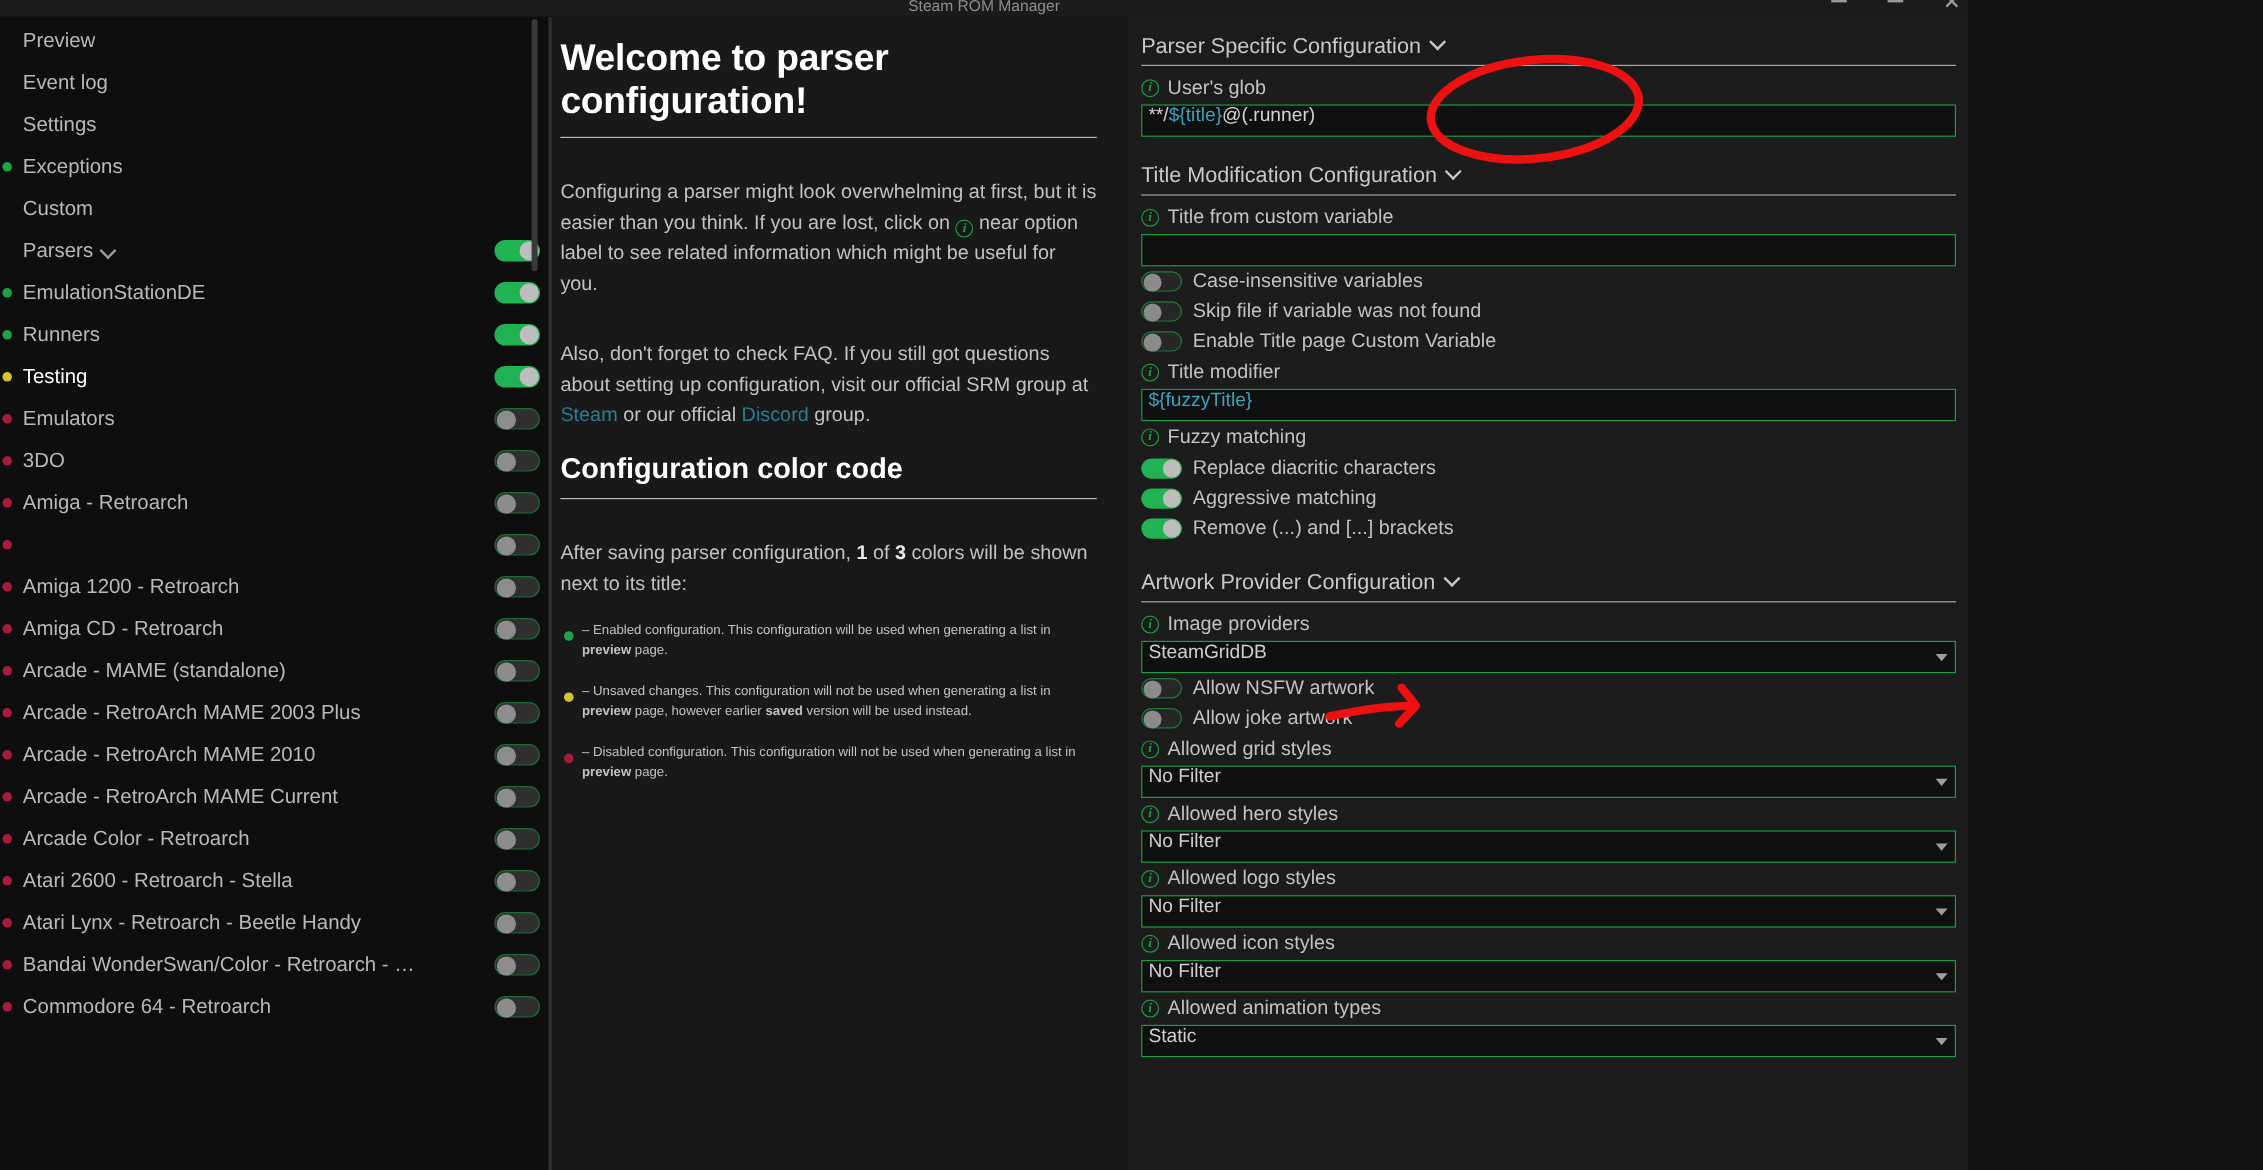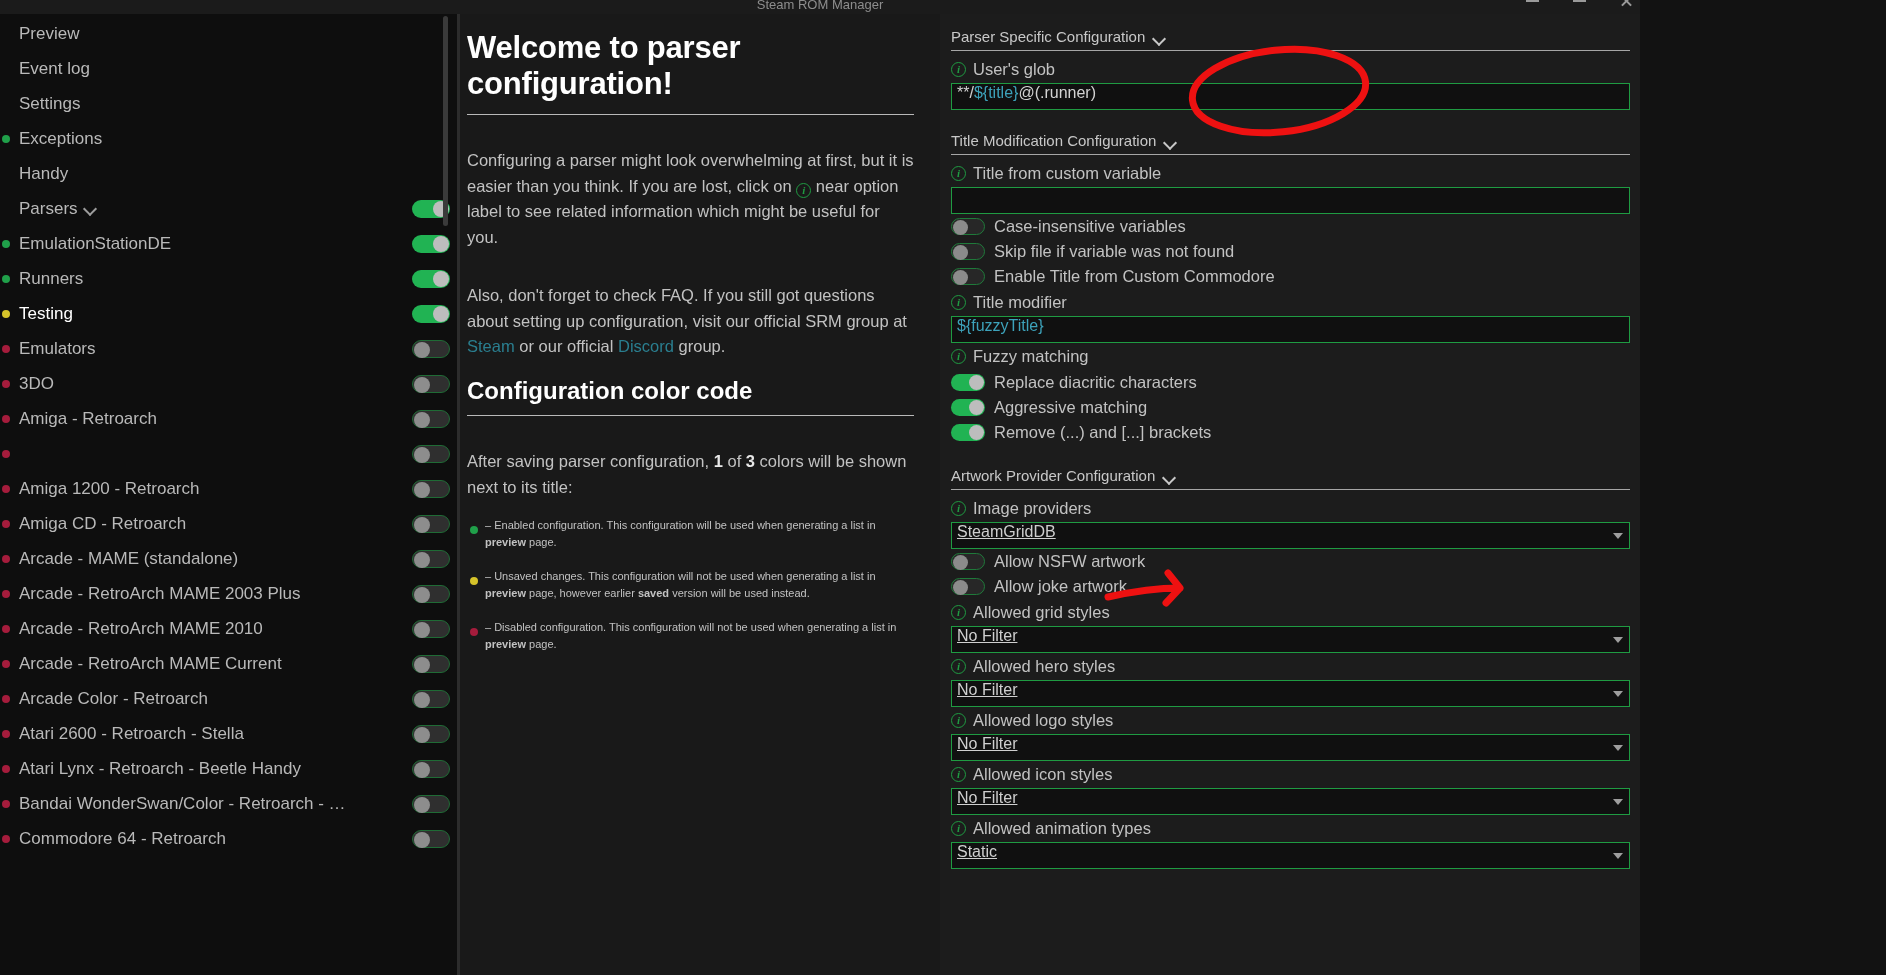--- a/index.html
+++ b/index.html
@@ -135,22 +135,22 @@
 
   
   .right {
     width: 700px; flex: 0 0 700px;
     background: #1c1c1c;
     padding: 10px 10px 0 11px;
     overflow: hidden;
     position: relative;
   }
   .section-head {
-    display: flex; align-items: flex-end;
-    font-size: 15px; color: #c8c8c8; padding: 4px 0 5px 0;
+    display: flex; align-items: flex-start;
+    font-size: 18px; color: #c8c8c8; padding: 4px 0 5px 0;
     cursor: pointer;
   }
   .section-head .chev2 {
     margin-left: 8px; width: 13px; height: 13px; position: relative; display: inline-block;
   }
   .section-head .chev2::before {
     content: ""; position: absolute; left: 1px; top: 2px;
     width: 8px; height: 8px;
     border-right: 2px solid #c8c8c8; border-bottom: 2px solid #c8c8c8;
     transform: rotate(45deg);
@@ -162,21 +162,21 @@
   }
   .txt-input {
     width: 100%; height: 27px;
     background: #101010; border: 1px solid #1f9b42;
     color: #cfcfcf; font-size: 16px; font-family: "Liberation Sans", sans-serif;
     padding: 0 5px; outline: none; display: block;
   }
   .txt-input.glob { color: #d3d3d3; }
   .tok { color: #3da2ba; }
   .txt-input.sel {
-    padding-right: 13px; position: relative; text-decoration: underline;
+    padding-right: 13px; position: relative;
   }
   .sel-wrap { position: relative; width: 100%; }
   .sel-arrow {
     position: absolute; right: 7px; top: 11px;
     width: 0; height: 0;
     border-left: 5px solid transparent; border-right: 5px solid transparent;
     border-top: 6px solid #9e9e9e; pointer-events: none;
   }
   .opt-row {
     display: flex; align-items: center; gap: 9px;
@@ -224,21 +224,21 @@
           <div class="nav-item">
             <span class="bullet" style="background: transparent;"></span>
             <span class="label">Settings</span>
           </div>
           <div class="nav-item">
             <span class="bullet" style="background: rgb(32, 160, 74);"></span>
             <span class="label">Exceptions</span>
           </div>
           <div class="nav-item">
             <span class="bullet" style="background: transparent;"></span>
-            <span class="label">Handy</span>
+            <span class="label">Custom</span>
           </div>
           <div class="nav-item">
             <span class="bullet" style="background: transparent;"></span>
             <span class="label">Parsers<span class="chev"></span></span>
             <span class="toggle on">
               <span class="knob"></span>
             </span>
           </div>
           <div class="nav-item">
             <span class="bullet" style="background: rgb(32, 160, 74);"></span>
@@ -445,21 +445,21 @@
           <div class="opt-row">
             <span class="toggle-sm off">
               <span class="knob"></span>
             </span>
             <span>Skip file if variable was not found</span>
           </div>
           <div class="opt-row">
             <span class="toggle-sm off">
               <span class="knob"></span>
             </span>
-            <span>Enable Title from Custom Commodore</span>
+            <span>Enable Title page Custom Variable</span>
           </div>
         </div>
 
       <div class="fld-label">
         <span class="info-i">i</span>
         <span>Title modifier</span>
       </div>
       <div class="txt-input"><span class="tok">${fuzzyTitle}</span></div>
 
       <div class="fld-label">

